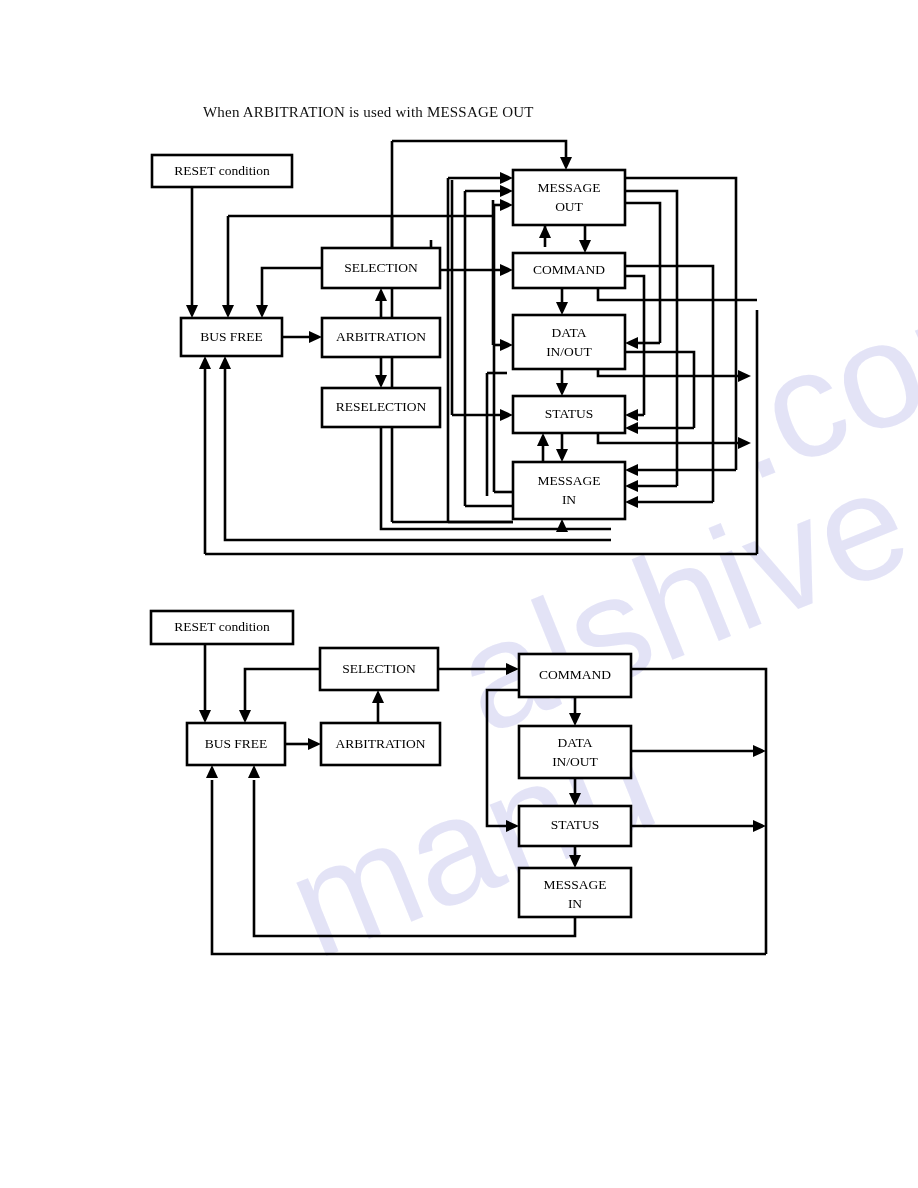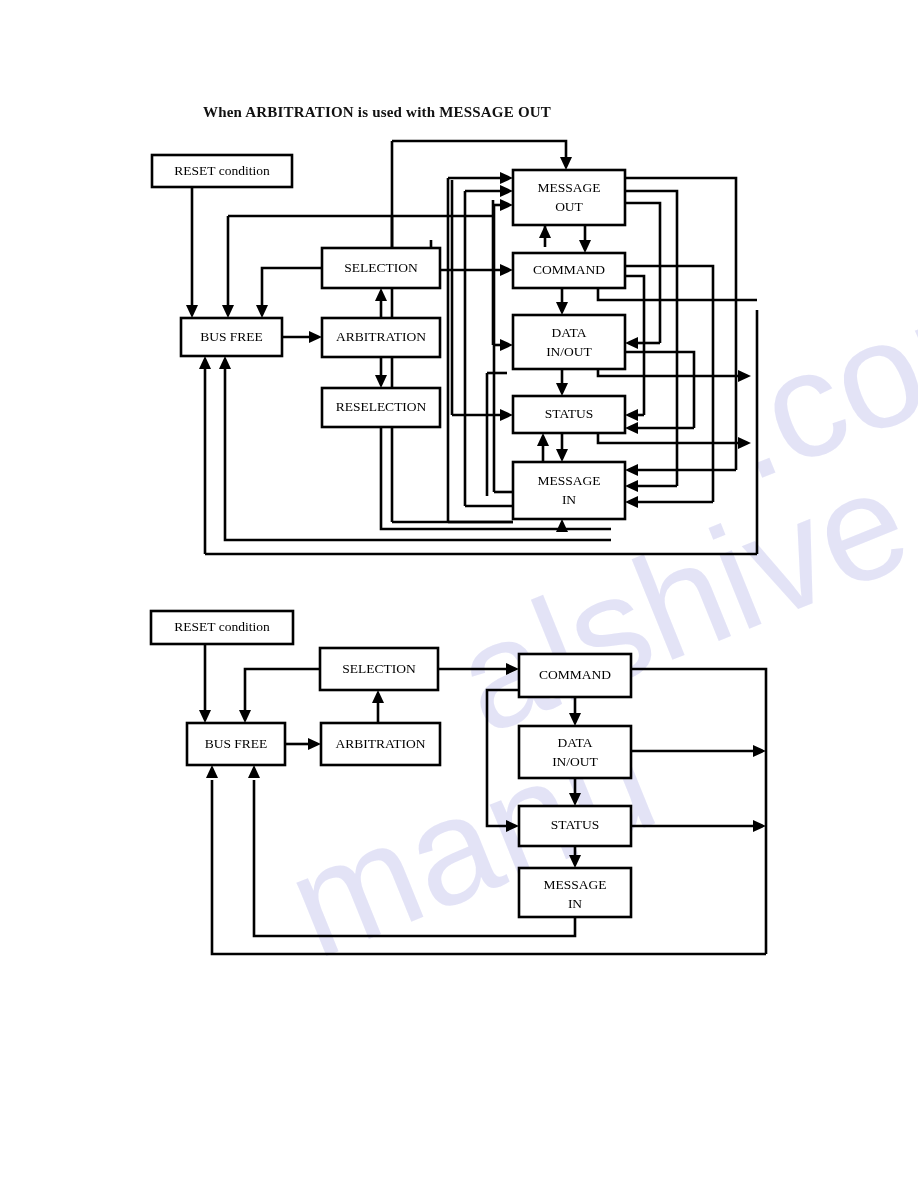--- a/index.html
+++ b/index.html
@@ -1,19 +1,19 @@
 <!DOCTYPE html>
 <html><head>
 <meta charset="utf-8">
 <style>
   html,body{margin:0;padding:0;background:#ffffff;}
   body{width:918px;height:1188px;position:relative;font-family:"Liberation Serif",serif;overflow:hidden;}
   #page{position:absolute;left:0;top:0;width:918px;height:1188px;}
   .wm{position:absolute;left:0;top:0;width:918px;height:1188px;pointer-events:none;}
-  .cap{position:absolute;font-family:"Liberation Serif",serif;font-size:15px;color:#111;white-space:nowrap;font-weight:700;letter-spacing:.2px;}
+  .cap{position:absolute;font-family:"Liberation Serif",serif;font-size:15px;color:#111;white-space:nowrap;font-weight:400;letter-spacing:.2px;}
   svg{position:absolute;left:0;top:0;}
   .bx{fill:#ffffff;stroke:#000000;stroke-width:2.6;}
   .ln{stroke:#000000;stroke-width:2.6;fill:none;stroke-linecap:butt;stroke-linejoin:miter;}
   .bxlbl{font-family:"Liberation Serif",serif;font-size:13.5px;fill:#000;text-anchor:middle;dominant-baseline:middle;}
 </style>
 </head>
 <body>
 
 <div id="page">
 

